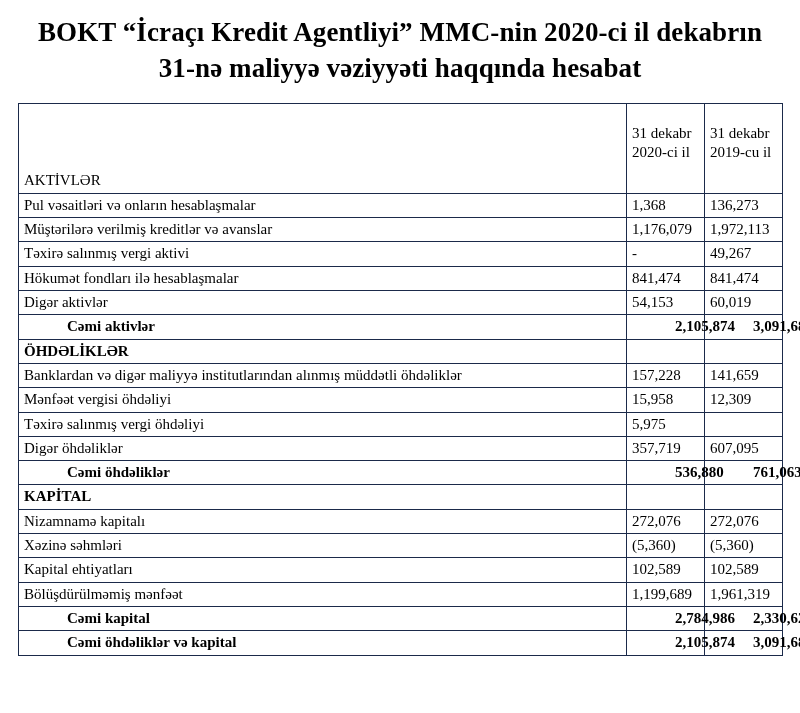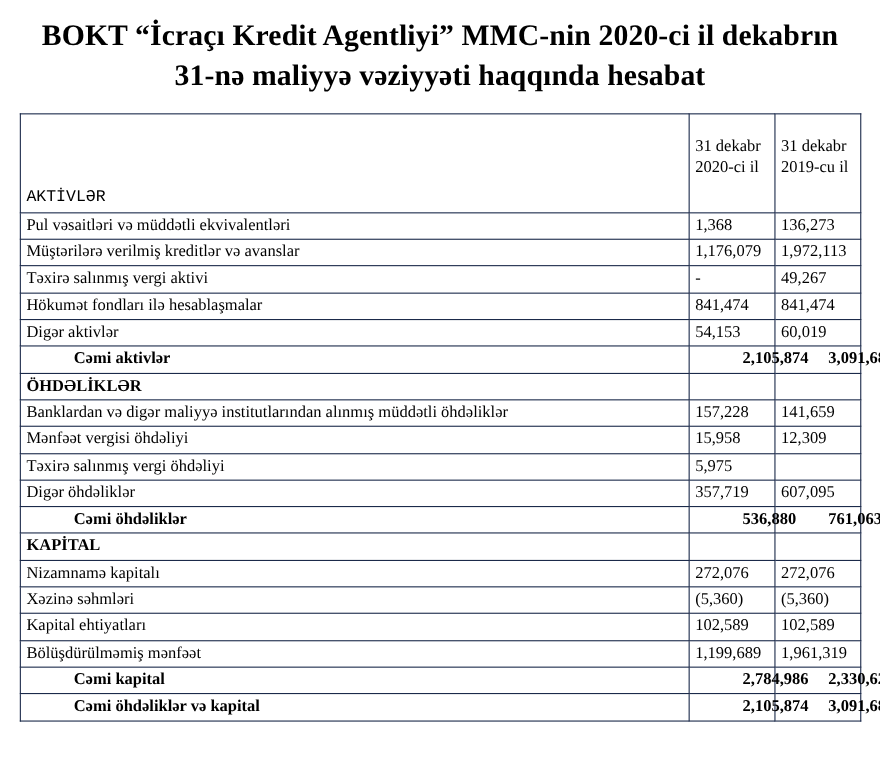--- a/index.html
+++ b/index.html
@@ -48,21 +48,20 @@
   col.c-label { width: 608px; }
   col.c-num   { width: 78px; }
   thead th {
     font-weight: bold;
     vertical-align: top;
     height: 66px;
   }
   thead th.hdr-label {
     vertical-align: bottom;
     padding-bottom: 4px;
-    font-family: Liberation Mono, monospace;
   }
   thead th.hdr-num {
     padding-top: 20px;
     line-height: 1.25;
   }
   tr.bold td { font-weight: bold; padding-left: 48px; }
   tr.section td { font-weight: bold; margin-left: 32px; }
   td.num { white-space: nowrap; }
 </style>
 </head>
@@ -80,21 +79,21 @@
     </colgroup>
     <thead>
       <tr>
         <th class="hdr-label">AKTİVLƏR</th>
         <th class="hdr-num">31 dekabr 2020-ci il</th>
         <th class="hdr-num">31 dekabr 2019-cu il</th>
       </tr>
     </thead>
     <tbody id="fin-body">
         <tr>
-          <td>Pul vəsaitləri və müddətli ekvivalentləri</td>
+          <td>Pul vəsaitləri və onların hesablaşmalar</td>
           <td class="num">1,368</td>
           <td class="num">136,273</td>
         </tr>
         <tr>
           <td>Müştərilərə verilmiş kreditlər və avanslar</td>
           <td class="num">1,176,079</td>
           <td class="num">1,972,113</td>
         </tr>
         <tr>
           <td>Təxirə salınmış vergi aktivi</td>

